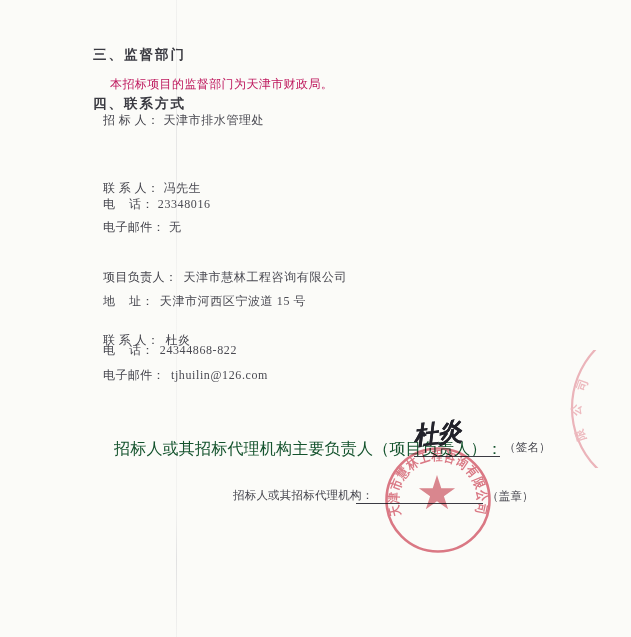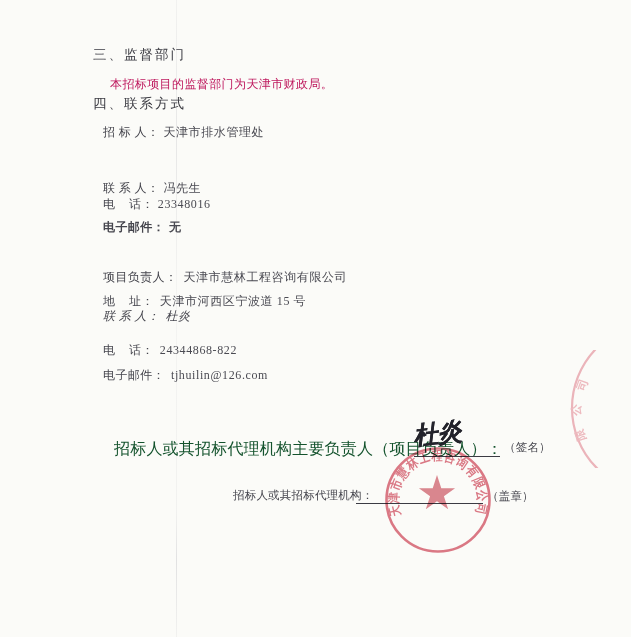--- a/index.html
+++ b/index.html
@@ -13,21 +13,21 @@
   }
   
   .scan-line{
     position:absolute;left:176px;top:0;width:1px;height:637px;
     background:linear-gradient(to bottom,
       rgba(160,160,170,.10) 0%,rgba(160,160,170,.22) 22%,
       rgba(160,160,170,.08) 45%,rgba(160,160,170,.10) 80%,
       rgba(160,160,170,.28) 88%,rgba(160,160,170,.10) 100%);
   }
   .abs{position:absolute;white-space:nowrap;}
-  .h{font-size:13.5px;font-weight:400;letter-spacing:2px;color:#3a3a41;}
+  .h{font-size:13.5px;font-weight:700;letter-spacing:2px;color:#3a3a41;}
   .body-text{font-size:12px;letter-spacing:.4px;color:#be185d;}
   .row{position:absolute;left:103px;font-size:12px;color:#4a4a52;}
   .lbl{white-space:pre;letter-spacing:.4px;color:#45454d;}
   .val{margin-left:4px;letter-spacing:.6px;}
   .val-wide{margin-left:6px;letter-spacing:.6px;}
   .sig-text{font-size:16px;letter-spacing:.2px;color:#14532d;}
   .sig-text-sm{font-size:11.5px;letter-spacing:.2px;color:#45454d;}
   .uline{position:absolute;border-bottom:1.2px solid #3b3b43;}
   .handwriting{
     position:absolute;left:413px;top:417px;
@@ -46,40 +46,40 @@
 
 <div class="page">
 
   <div class="scan-line"></div>
 
   <div class="abs h" style="left:93px;top:46px;">三、监督部门</div>
   <div class="abs body-text" style="left:110px;top:76px;">本招标项目的监督部门为天津市财政局。</div>
 
   <div class="abs h" style="left:93px;top:95px;">四、联系方式</div>
 
-  <div class="row" style="top:124px;">
+  <div class="row" style="top:112px;">
     <span class="lbl">招 标 人：</span><span class="val">天津市排水管理处</span>
   </div>
   <div class="row" style="top:180px;">
     <span class="lbl">联 系 人：</span><span class="val">冯先生</span>
   </div>
   <div class="row" style="top:196px;">
     <span class="lbl">电    话：</span><span class="val">23348016</span>
   </div>
-  <div class="row" style="top:219px;font-weight:bold;">
+  <div class="row" style="top:219px;">
     <span class="lbl">电子邮件：</span><span class="val">无</span>
   </div>
 
   <div class="row" style="top:269px;">
     <span class="lbl">项目负责人：</span><span class="val-wide">天津市慧林工程咨询有限公司</span>
   </div>
   <div class="row" style="top:293px;">
     <span class="lbl">地    址：</span><span class="val-wide">天津市河西区宁波道 15 号</span>
   </div>
-  <div class="row" style="top:308px;font-style:italic;">
+  <div class="row" style="top:332px;">
     <span class="lbl">联 系 人：</span><span class="val-wide">杜炎</span>
   </div>
   <div class="row" style="top:342px;">
     <span class="lbl">电    话：</span><span class="val-wide">24344868-822</span>
   </div>
   <div class="row" style="top:367px;">
     <span class="lbl">电子邮件：</span><span class="val-wide">tjhuilin@126.com</span>
   </div>
 
   <div class="abs sig-text" style="left:114px;top:439px;">招标人或其招标代理机构主要负责人（项目负责人）：</div>

